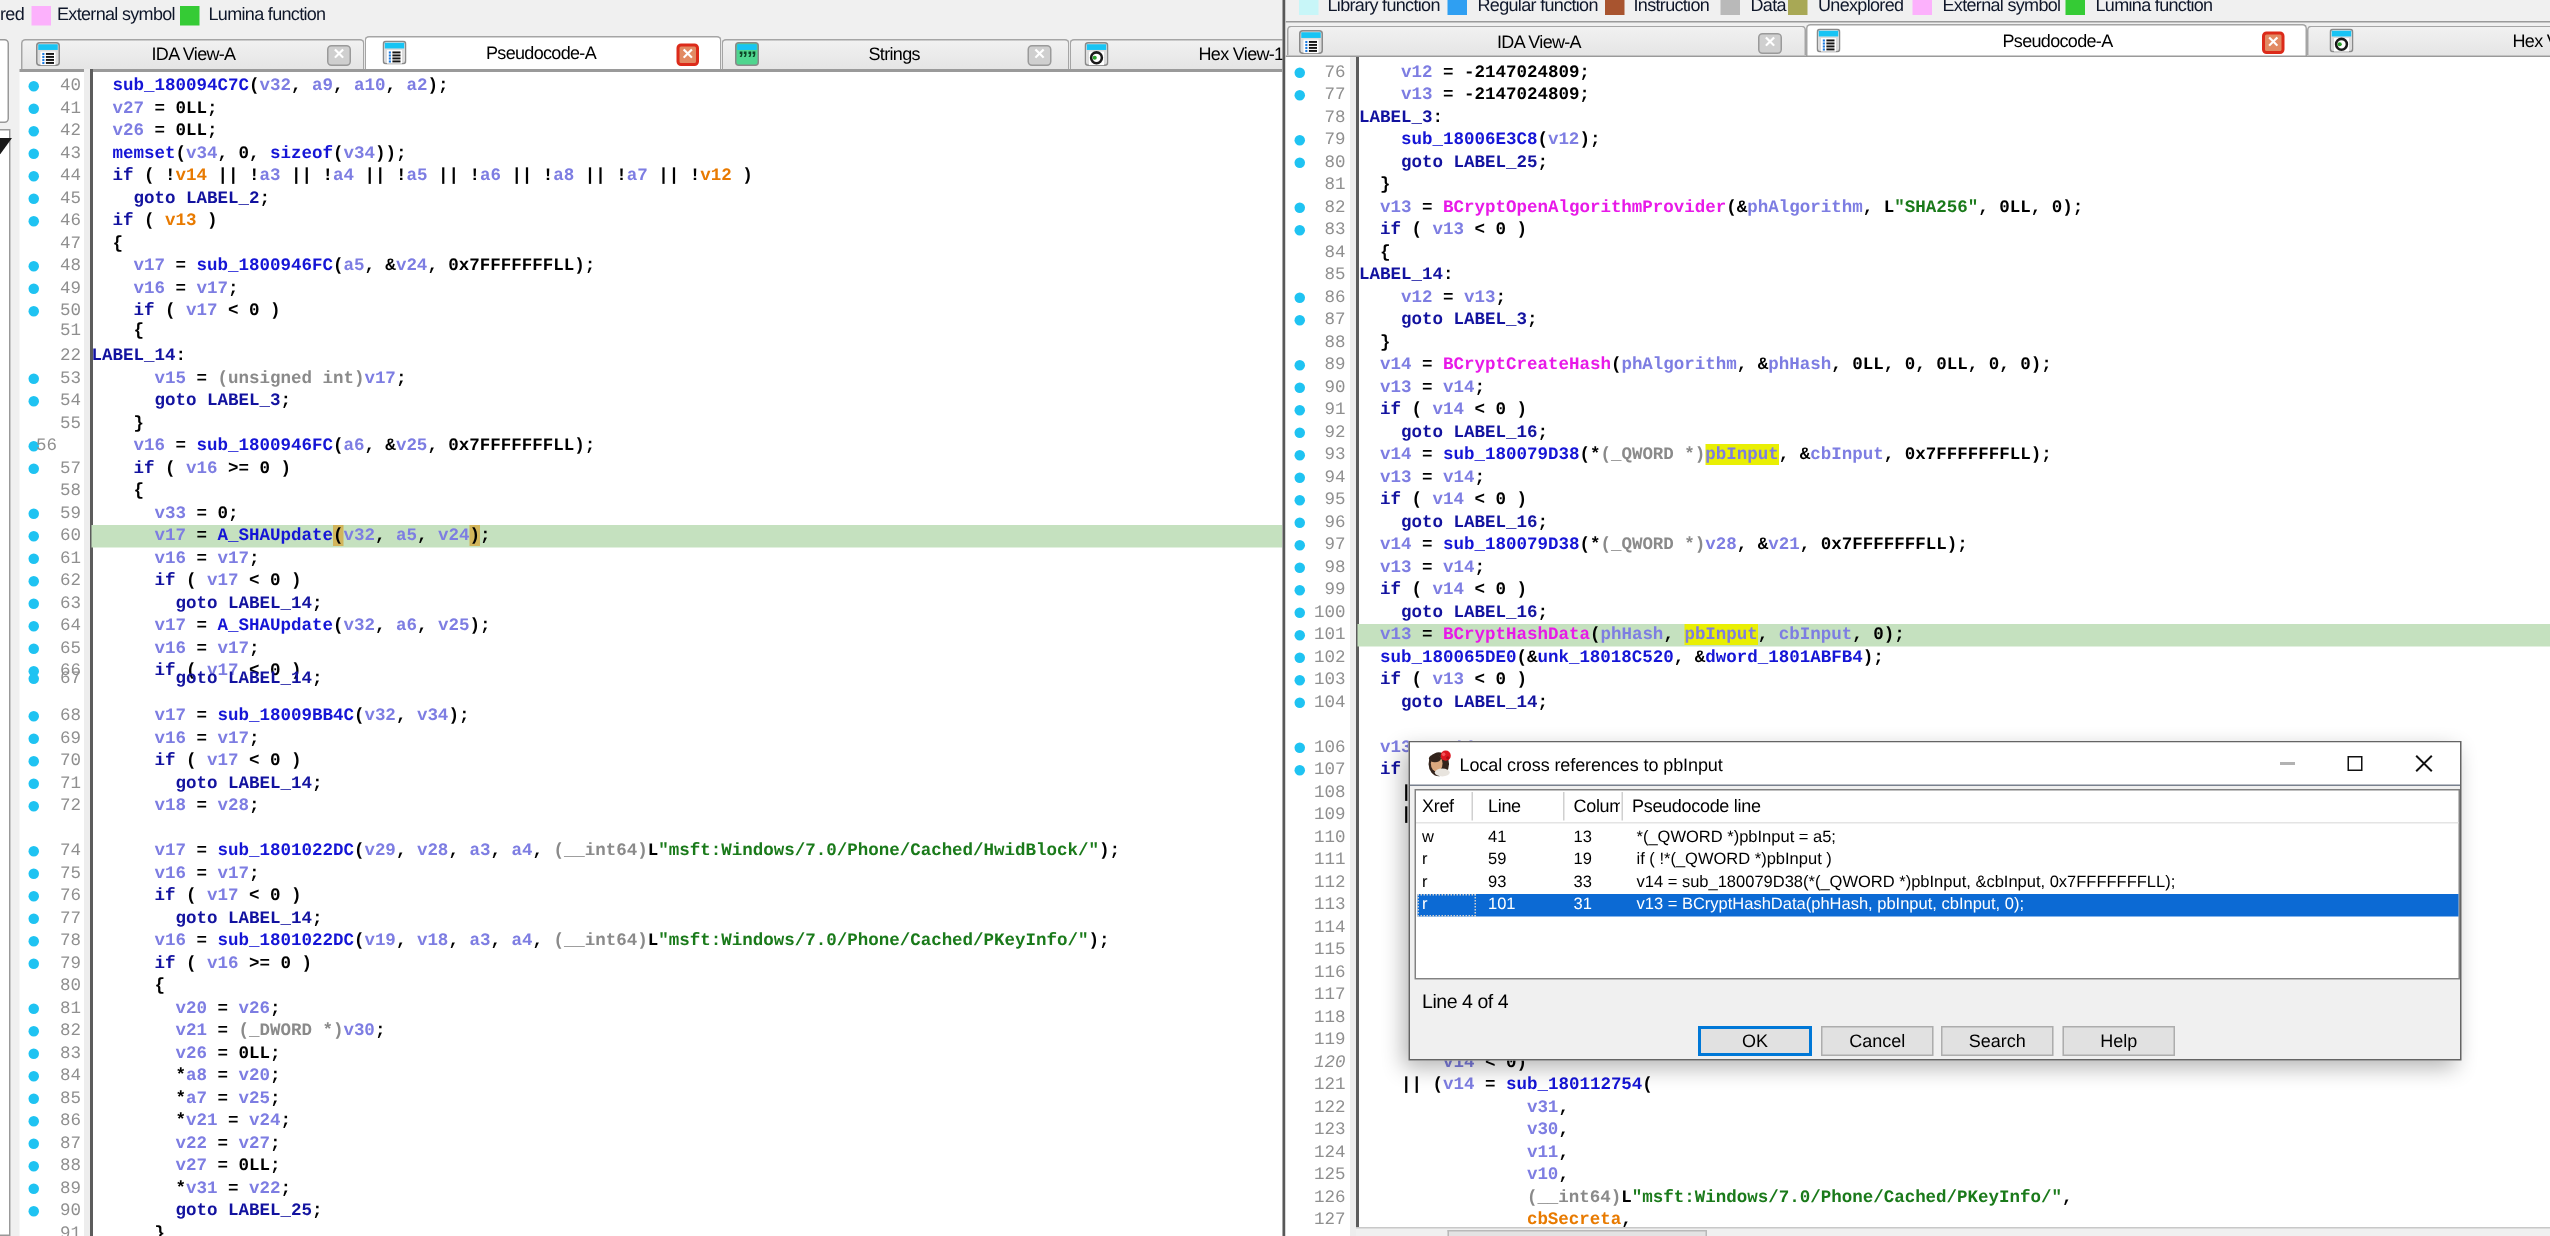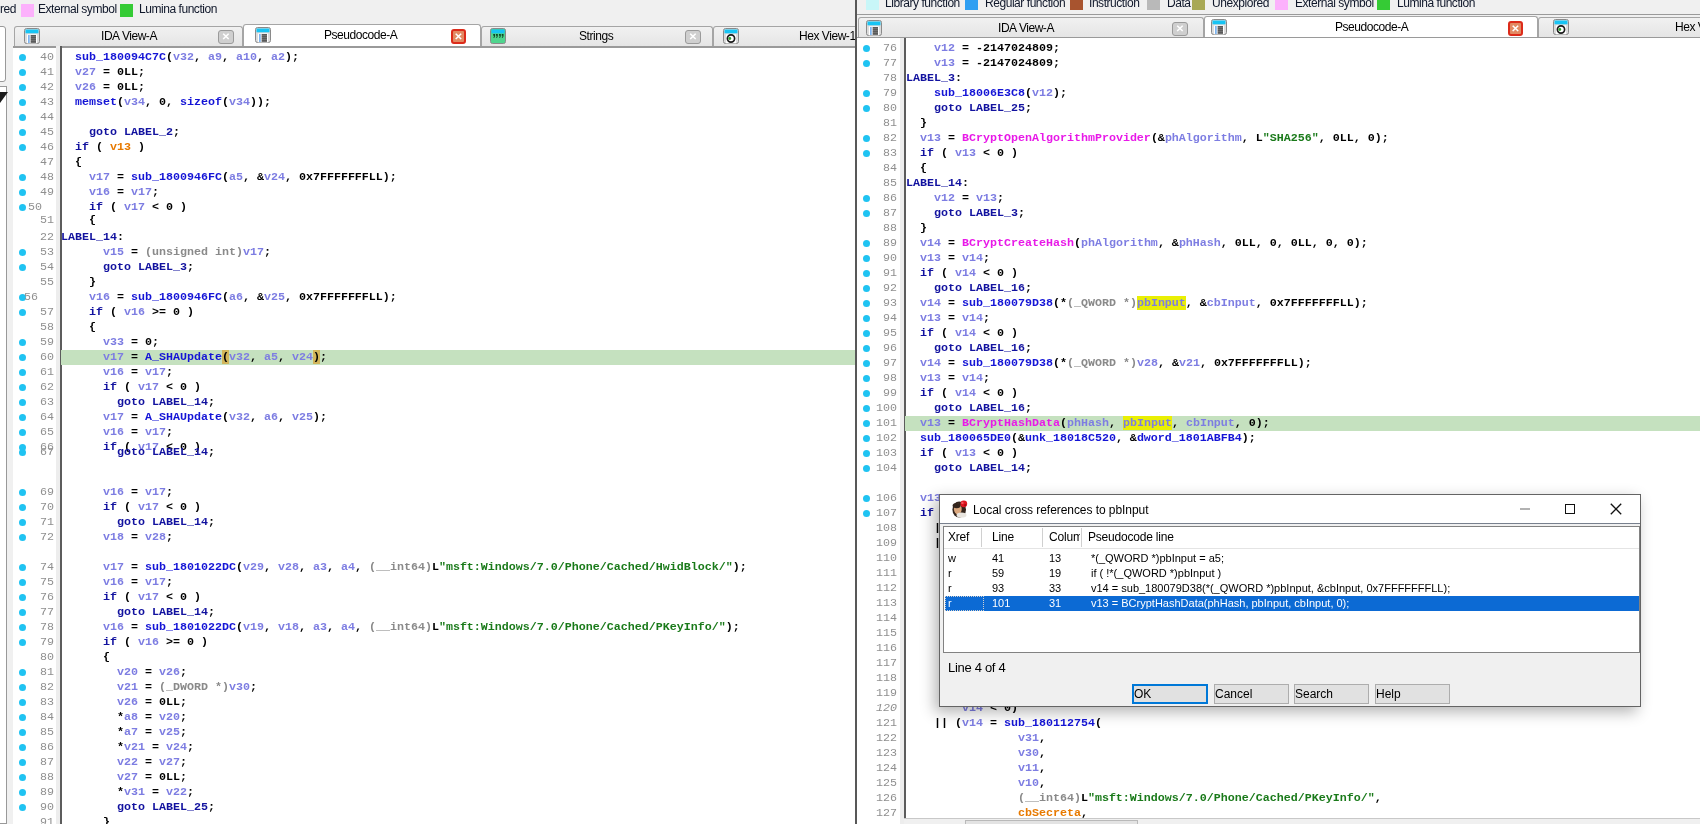--- a/index.html
+++ b/index.html
@@ -22,21 +22,21 @@
 .leg{font-size:12px;letter-spacing:-0.45px;color:#0f172a;white-space:nowrap;}
 .tab{position:absolute;border:1px solid #a5a5a5;border-bottom:none;border-radius:3px 3px 0 0;
   background:linear-gradient(#f1f1f1,#e5e5e5);}
 .tab.act{background:#fff;}
 .tablbl{position:absolute;font-size:12px;letter-spacing:-0.45px;color:#000;white-space:nowrap;}
 .clx{position:absolute;width:16px;height:14px;border:1px solid #9a9a9a;border-radius:3px;
   background:#cfcfcf;color:#fff;font-weight:bold;font-size:10px;text-align:center;line-height:12px;}
 .clxr{position:absolute;width:15px;height:15px;border:2px solid #dc2b1a;border-radius:3px;
   background:#e28a63;color:#fff;font-weight:bold;font-size:10px;text-align:center;line-height:11px;}
 .btn{position:absolute;height:20px;background:#e1e1e1;border:1px solid #adadad;
-  font-size:12px;line-height:18px;color:#000;}
+  font-size:12px;text-align:center;line-height:18px;color:#000;}
 </style></head><body>
 
 <div class="abs" id="lwin" style="left:0;top:0;width:855px;height:824px;overflow:hidden;">
   <div class="abs leg" style="left:0;top:2px;">red</div>
   <div class="abs" style="left:21px;top:4px;width:13px;height:13px;background:#fcb1fc;"></div>
   <div class="abs leg" style="left:38px;top:2px;">External symbol</div>
   <div class="abs" style="left:120px;top:4px;width:13px;height:13px;background:#35cb35;"></div>
   <div class="abs leg" style="left:139px;top:2px;">Lumina function</div>
   <div class="abs" id="ltabs" style="left:0;top:24px;width:855px;height:23px;">
     <div class="tab" style="left:14px;top:2px;width:229px;height:20px;"></div>
@@ -110,20 +110,21 @@
 <span class="lcode mono" style="left:61px;">  <v>v26</v> = 0LL;</span>
 </div>
 <div class="row" style="top:49px;">
 <i class="dot" style="left:19px;"></i>
 <span class="lnum nmono" style="left:28px;width:26px;">43</span>
 <span class="lcode mono" style="left:61px;">  <k>memset</k>(<v>v34</v>, 0, <k>sizeof</k>(<v>v34</v>));</span>
 </div>
 <div class="row" style="top:64px;">
 <i class="dot" style="left:19px;"></i>
 <span class="lnum nmono" style="left:28px;width:26px;">44</span>
+<span class="lcode mono" style="left:61px;">  <w>if</w> ( !<o>v14</o> || !<v>a3</v> || !<v>a4</v> || !<v>a5</v> || !<v>a6</v> || !<v>a8</v> || !<v>a7</v> || !<o>v12</o> )</span>
 </div>
 <div class="row" style="top:79px;">
 <i class="dot" style="left:19px;"></i>
 <span class="lnum nmono" style="left:28px;width:26px;">45</span>
 <span class="lcode mono" style="left:61px;">    <w>goto</w> <w>LABEL_2</w>;</span>
 </div>
 <div class="row" style="top:94px;">
 <i class="dot" style="left:19px;"></i>
 <span class="lnum nmono" style="left:28px;width:26px;">46</span>
 <span class="lcode mono" style="left:61px;">  <w>if</w> ( <o>v13</o> )</span>
@@ -137,21 +138,21 @@
 <span class="lnum nmono" style="left:28px;width:26px;">48</span>
 <span class="lcode mono" style="left:61px;">    <v>v17</v> = <k>sub_1800946FC</k>(<v>a5</v>, &amp;<v>v24</v>, 0x7FFFFFFFLL);</span>
 </div>
 <div class="row" style="top:139px;">
 <i class="dot" style="left:19px;"></i>
 <span class="lnum nmono" style="left:28px;width:26px;">49</span>
 <span class="lcode mono" style="left:61px;">    <v>v16</v> = <v>v17</v>;</span>
 </div>
 <div class="row" style="top:154px;">
 <i class="dot" style="left:19px;"></i>
-<span class="lnum nmono" style="left:16px;width:26px;">50</span>
+<span class="lnum nmono" style="left:28px;width:26px;">50</span>
 <span class="lcode mono" style="left:61px;">    <w>if</w> ( <v>v17</v> &lt; 0 )</span>
 </div>
 <div class="row" style="top:167px;">
 <span class="lnum nmono" style="left:28px;width:26px;">51</span>
 <span class="lcode mono" style="left:61px;">    {</span>
 </div>
 <div class="row" style="top:184px;">
 <span class="lnum nmono" style="left:28px;width:26px;">22</span>
 <span class="lcode mono" style="left:61px;"><w>LABEL_14</w>:</span>
 </div>
@@ -221,20 +222,25 @@
 </div>
 <div class="row" style="top:394px;">
 <i class="dot" style="left:19px;"></i>
 <span class="lnum nmono" style="left:28px;width:26px;text-align:right;">66</span>
 <span class="lcode mono" style="left:61px;">      <w>if</w> ( <v>v17</v> &lt; 0 )</span>
 </div>
 <div class="row" style="top:399px;">
 <i class="dot" style="left:19px;"></i>
 <span class="lnum nmono" style="left:28px;width:26px;">67</span>
 <span class="lcode mono" style="left:61px;">        <w>goto</w> <w>LABEL_14</w>;</span>
+</div>
+<div class="row" style="top:424px;">
+<i class="dot" style="left:19px;"></i>
+<span class="lnum nmono" style="left:28px;width:26px;">68</span>
+<span class="lcode mono" style="left:61px;">      <v>v17</v> = <k>sub_18009BB4C</k>(<v>v32</v>, <v>v34</v>);</span>
 </div>
 <div class="row" style="top:439px;">
 <i class="dot" style="left:19px;"></i>
 <span class="lnum nmono" style="left:28px;width:26px;">69</span>
 <span class="lcode mono" style="left:61px;">      <v>v16</v> = <v>v17</v>;</span>
 </div>
 <div class="row" style="top:454px;">
 <i class="dot" style="left:19px;"></i>
 <span class="lnum nmono" style="left:28px;width:26px;">70</span>
 <span class="lcode mono" style="left:61px;">      <w>if</w> ( <v>v17</v> &lt; 0 )</span>

